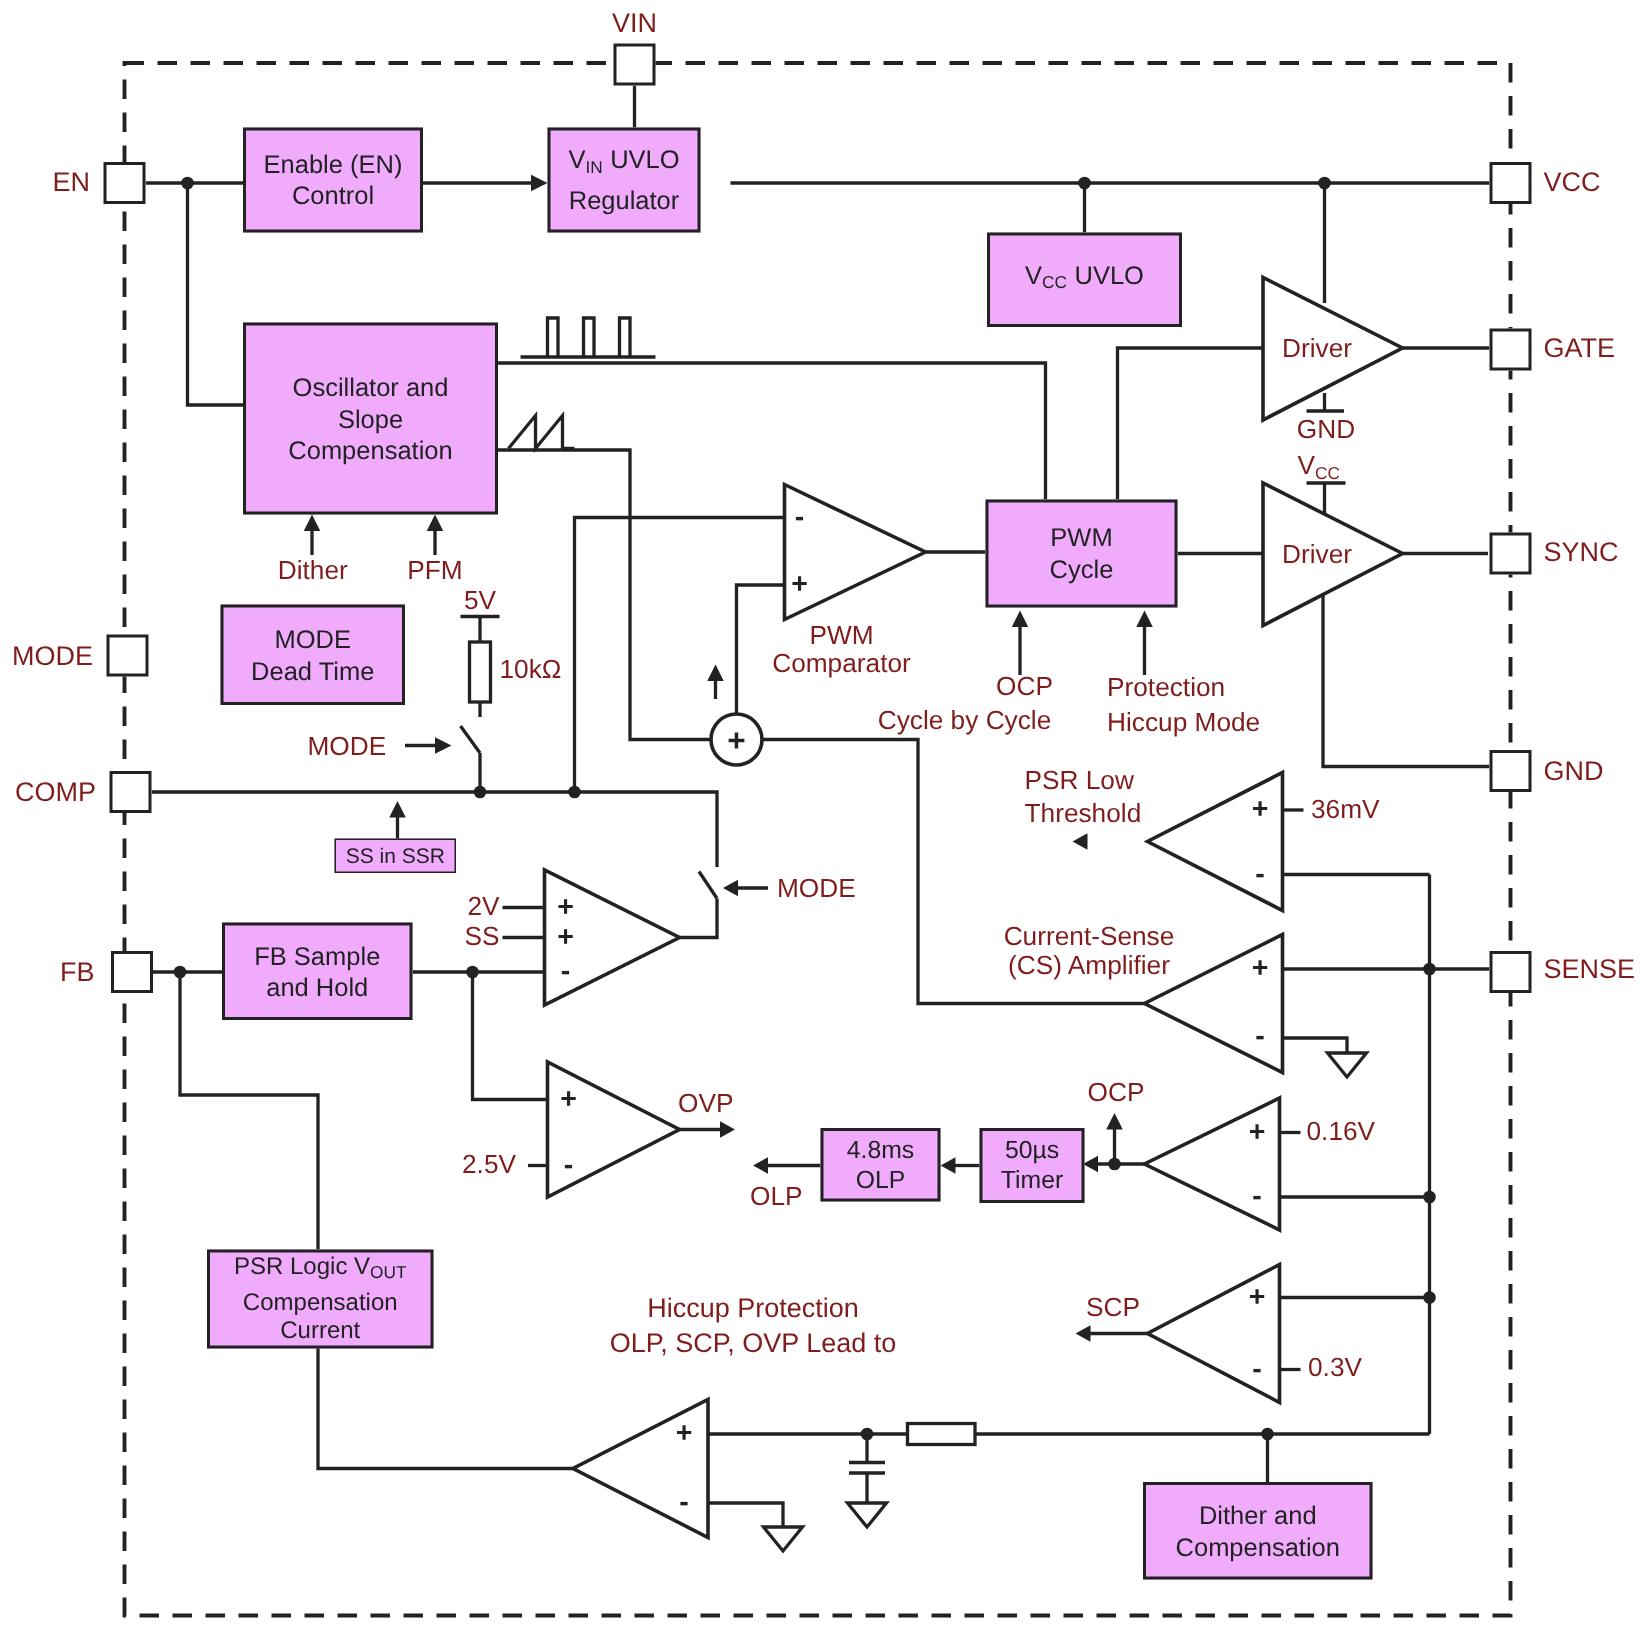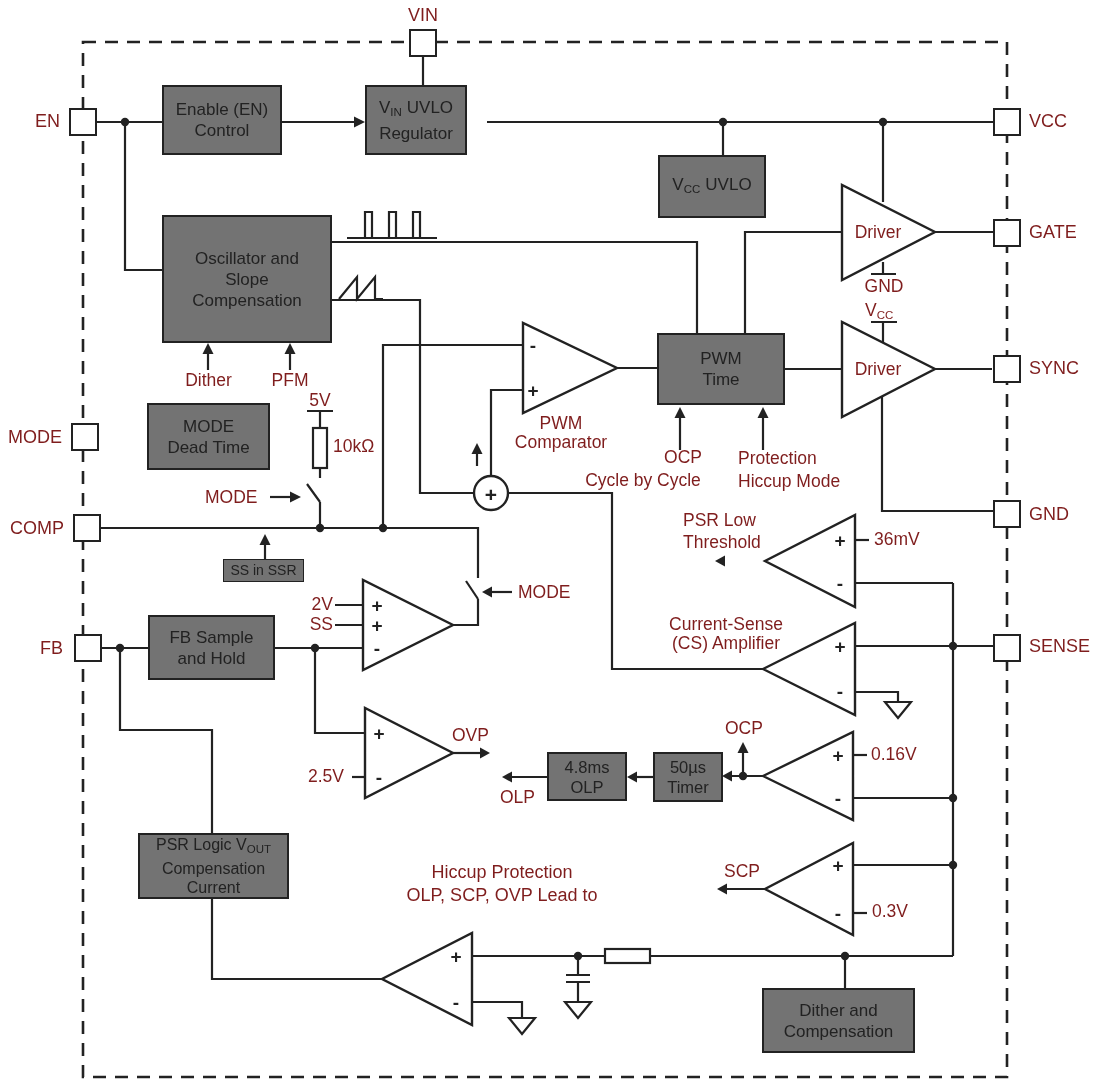--- a/index.html
+++ b/index.html
@@ -1,19 +1,19 @@
 <!DOCTYPE html>
 <html><head>
 <meta charset="utf-8">
 <style>
   html,body{margin:0;padding:0;background:#ffffff;}
   #stage{position:relative;width:1100px;height:1089px;background:#ffffff;
          font-family:"Liberation Sans","DejaVu Sans",sans-serif;color:#222;overflow:hidden;}
   #wiresvg{position:absolute;left:0;top:0;width:1100px;height:1089px;}
-  .blk{position:absolute;box-sizing:border-box;border:2.3px solid #222;background:#737373;
+  .blk{position:absolute;box-sizing:border-box;border:2.3px solid #222;background:#f0abfc;
        display:flex;flex-direction:column;align-items:center;justify-content:center;
        text-align:center;font-size:17px;line-height:21px;color:#222;}
   .pin{position:absolute;box-sizing:border-box;width:28px;height:28px;border:2.5px solid #222;background:#fff;}
   .lbl{position:absolute;font-size:17.5px;line-height:19px;color:#7f1d1d;white-space:nowrap;}
   .ctr{text-align:center;white-space:normal;}
   .rgt{text-align:right;}
   .sign{position:absolute;font-size:19px;font-weight:700;color:#222;transform:translate(-50%,-50%);line-height:19px;}
   .big{font-size:18px;}
   .sm{font-size:14px;line-height:15px;}
   sub{font-size:11.5px;vertical-align:-3px;}
@@ -152,21 +152,21 @@
   <div class="blk" style="left:162px;top:85px;width:120px;height:70px">
     <div>Enable (EN)</div>
     <div>Control</div>
   </div>
 
   <div class="blk" style="left:365px;top:85px;width:102px;height:70px">
     <div><span>V</span><sub>IN</sub><span class="gap">UVLO</span></div>
     <div>Regulator</div>
   </div>
 
-  <div class="blk" style="left:658px;top:155px;width:108px;height:63px">
+  <div class="blk" style="left:658px;top:155px;width:130px;height:63px">
     <div><span>V</span><sub>CC</sub><span class="gap">UVLO</span></div>
   </div>
 
   <div class="blk" style="left:162px;top:215px;width:170px;height:128px">
     <div>Oscillator and</div>
     <div>Slope</div>
     <div>Compensation</div>
   </div>
 
   <div class="blk" style="left:147px;top:403px;width:123px;height:67px">
@@ -174,21 +174,21 @@
     <div>Dead Time</div>
   </div>
 
   <div class="blk" style="left:148px;top:615px;width:127px;height:65px">
     <div>FB Sample</div>
     <div>and Hold</div>
   </div>
 
   <div class="blk" style="left:657px;top:333px;width:128px;height:72px">
     <div>PWM</div>
-    <div>Time</div>
+    <div>Cycle</div>
   </div>
 
   <div class="blk" style="left:547px;top:752px;width:80px;height:49px;font-size:16.5px;line-height:20px">
     <div>4.8ms</div>
     <div>OLP</div>
   </div>
 
   <div class="blk" style="left:653px;top:752px;width:70px;height:50px;font-size:16.5px;line-height:20px">
     <div>50µs</div>
     <div>Timer</div>

